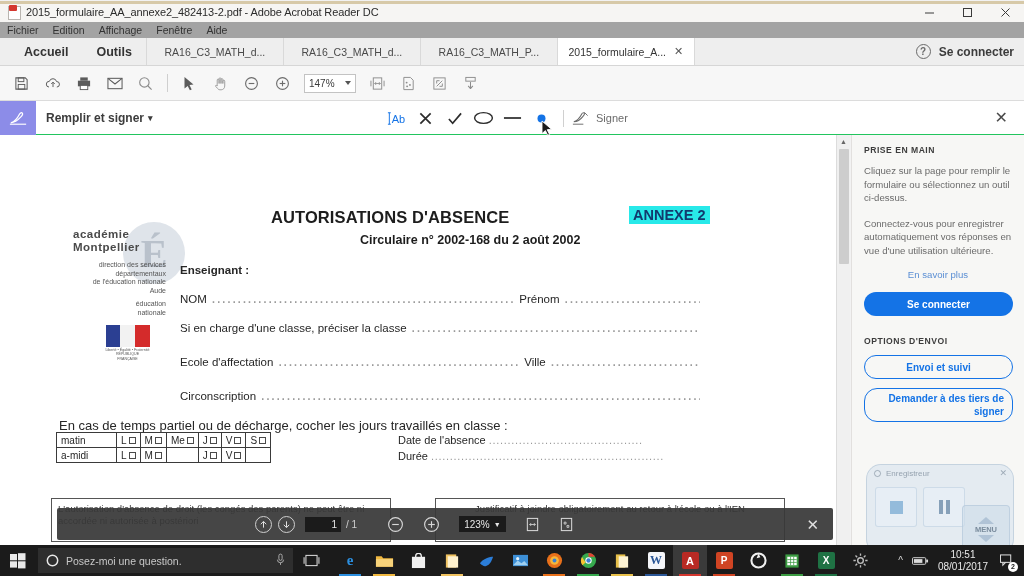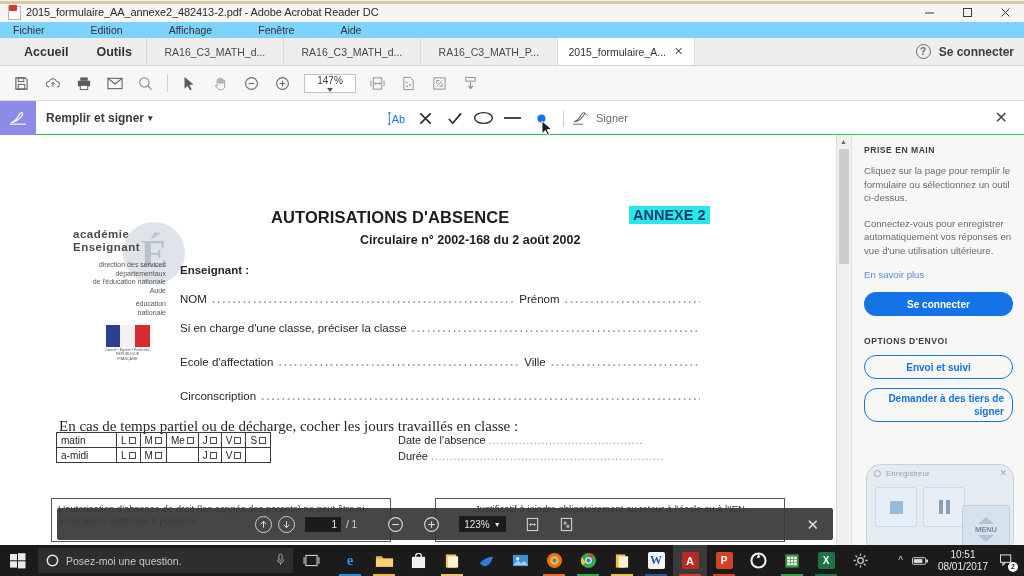--- a/index.html
+++ b/index.html
@@ -51,22 +51,22 @@
   }
   .win-btn {
     width: 38px; height: 22px; display: flex; align-items: center; justify-content: center;
     font-size: 12px; color: #3a3a3a; line-height: 1;
   }
   .win-btn svg { display: block; }
 
   
   .menubar {
     position: absolute; top: 22px; left: 0; width: 1024px; height: 16px;
-    background: #7dd3fc;
-    display: flex; align-items: center; padding-left: 6px; gap: 32px;
+    background: #a3a3a3;
+    display: flex; align-items: center; 
   }
   .menu-item {
     font-size: 10.5px; color: #333; padding: 0 7px; white-space: nowrap;
   }
 
   
   .tabbar {
     position: absolute; top: 38px; left: 0; width: 1024px; height: 28px;
     background: #eeeeee;
     border-bottom: 1px solid #d6d6d6;
@@ -109,21 +109,21 @@
     display: flex; align-items: center; padding-left: 6px; gap: 0px;
   }
   .tb-btn {
     width: 31px; height: 31px; display: flex; align-items: center; justify-content: center;
     color: #5c5c5c;
   }
   .tb-sep { width: 1px; height: 18px; background: #cfcfcf; margin: 0 6px; }
   .zoombox {
     width: 52px; height: 19px; border: 1px solid #c3c3c3; background: #fff;
     display: flex; align-items: center; justify-content: space-between;
-    padding: 0 4px; margin: 0 6px; font-size: 10px; color: #3a3a3a; flex-direction: column;
+    padding: 0 4px; margin: 0 6px; font-size: 10px; color: #3a3a3a;
   }
   .caret-down {
     width: 0; height: 0; border-left: 3.5px solid transparent;
     border-right: 3.5px solid transparent; border-top: 4px solid #555;
   }
 
   
   .fillsignbar {
     position: absolute; top: 101px; left: 0; width: 1024px; height: 34px;
     background: #ffffff; border-bottom: 1px solid #22c55e;
@@ -212,21 +212,21 @@
   .flag-cap { font-size: 3.6px; color: #555; text-align: center; margin-top: 1px; line-height: 4.6px; }
 
   .form-area { position: absolute; left: 137px; top: 125px; width: 520px; }
   .f-label { font-size: 11.5px; color: #262626; }
   .f-bold { font-weight: bold; }
   .dots { color: #9a9a9a; letter-spacing: 0.7px; }
   .f-row { margin-bottom: 11px; white-space: nowrap; overflow: hidden; }
 
   .temps-line {
     position: absolute; left: 16px; top: 283px;
-    font-size: 15px; color: #262626; white-space: nowrap; font-family: Liberation Serif, serif;
+    font-size: 13px; color: #262626; white-space: nowrap;
   }
   .daytable {
     position: absolute; left: 13px; top: 297px;
     border-collapse: collapse;
   }
   .daytable td {
     border: 1px solid #3a3a3a; height: 15px;
     font-size: 10px; color: #262626; padding: 0 4px; white-space: nowrap;
   }
   .daytable td.namecell { width: 60px; }
@@ -270,21 +270,21 @@
     padding: 10px 12px;
   }
   .rp-head {
     font-size: 8.6px; font-weight: bold; color: #3d3d3d; letter-spacing: 0.5px;
     margin-bottom: 9px;
   }
   .rp-para {
     font-size: 9.6px; color: #6b6b6b; line-height: 13.5px; margin-bottom: 12px;
   }
   .rp-link {
-    font-size: 9.6px; color: #5b8fd4; margin-bottom: 12px;
+    font-size: 9.6px; color: #5b8fd4; margin-bottom: 12px; text-align: center;
   }
   .rp-btn-primary {
     width: 149px; height: 24px; background: #1473e6; color: #fff;
     border-radius: 12px; font-size: 10px; font-weight: bold;
     display: flex; align-items: center; justify-content: center;
   }
   .rp-head2 {
     font-size: 8.6px; font-weight: bold; color: #3d3d3d; letter-spacing: 0.5px;
     margin-top: 20px; margin-bottom: 9px;
   }
@@ -602,21 +602,21 @@
     <div class="page">
 
       <div class="doc-title">AUTORISATIONS D'ABSENCE</div>
       <div class="doc-sub">Circulaire n° 2002-168 du 2 août 2002</div>
       <div class="annexe">ANNEXE 2</div>
 
       <div class="logo">
         <div class="logo-e">É</div>
         <div class="logo-acad">
           <div>académie</div>
-          <div>Enseignant</div>
+          <div>Montpellier</div>
         </div>
         <div class="logo-dir">
           <div>direction des services</div>
           <div>départementaux</div>
           <div>de l'éducation nationale</div>
           <div>Aude</div>
         </div>
         <div class="logo-edu">
           <div>éducation</div>
           <div>nationale</div>

